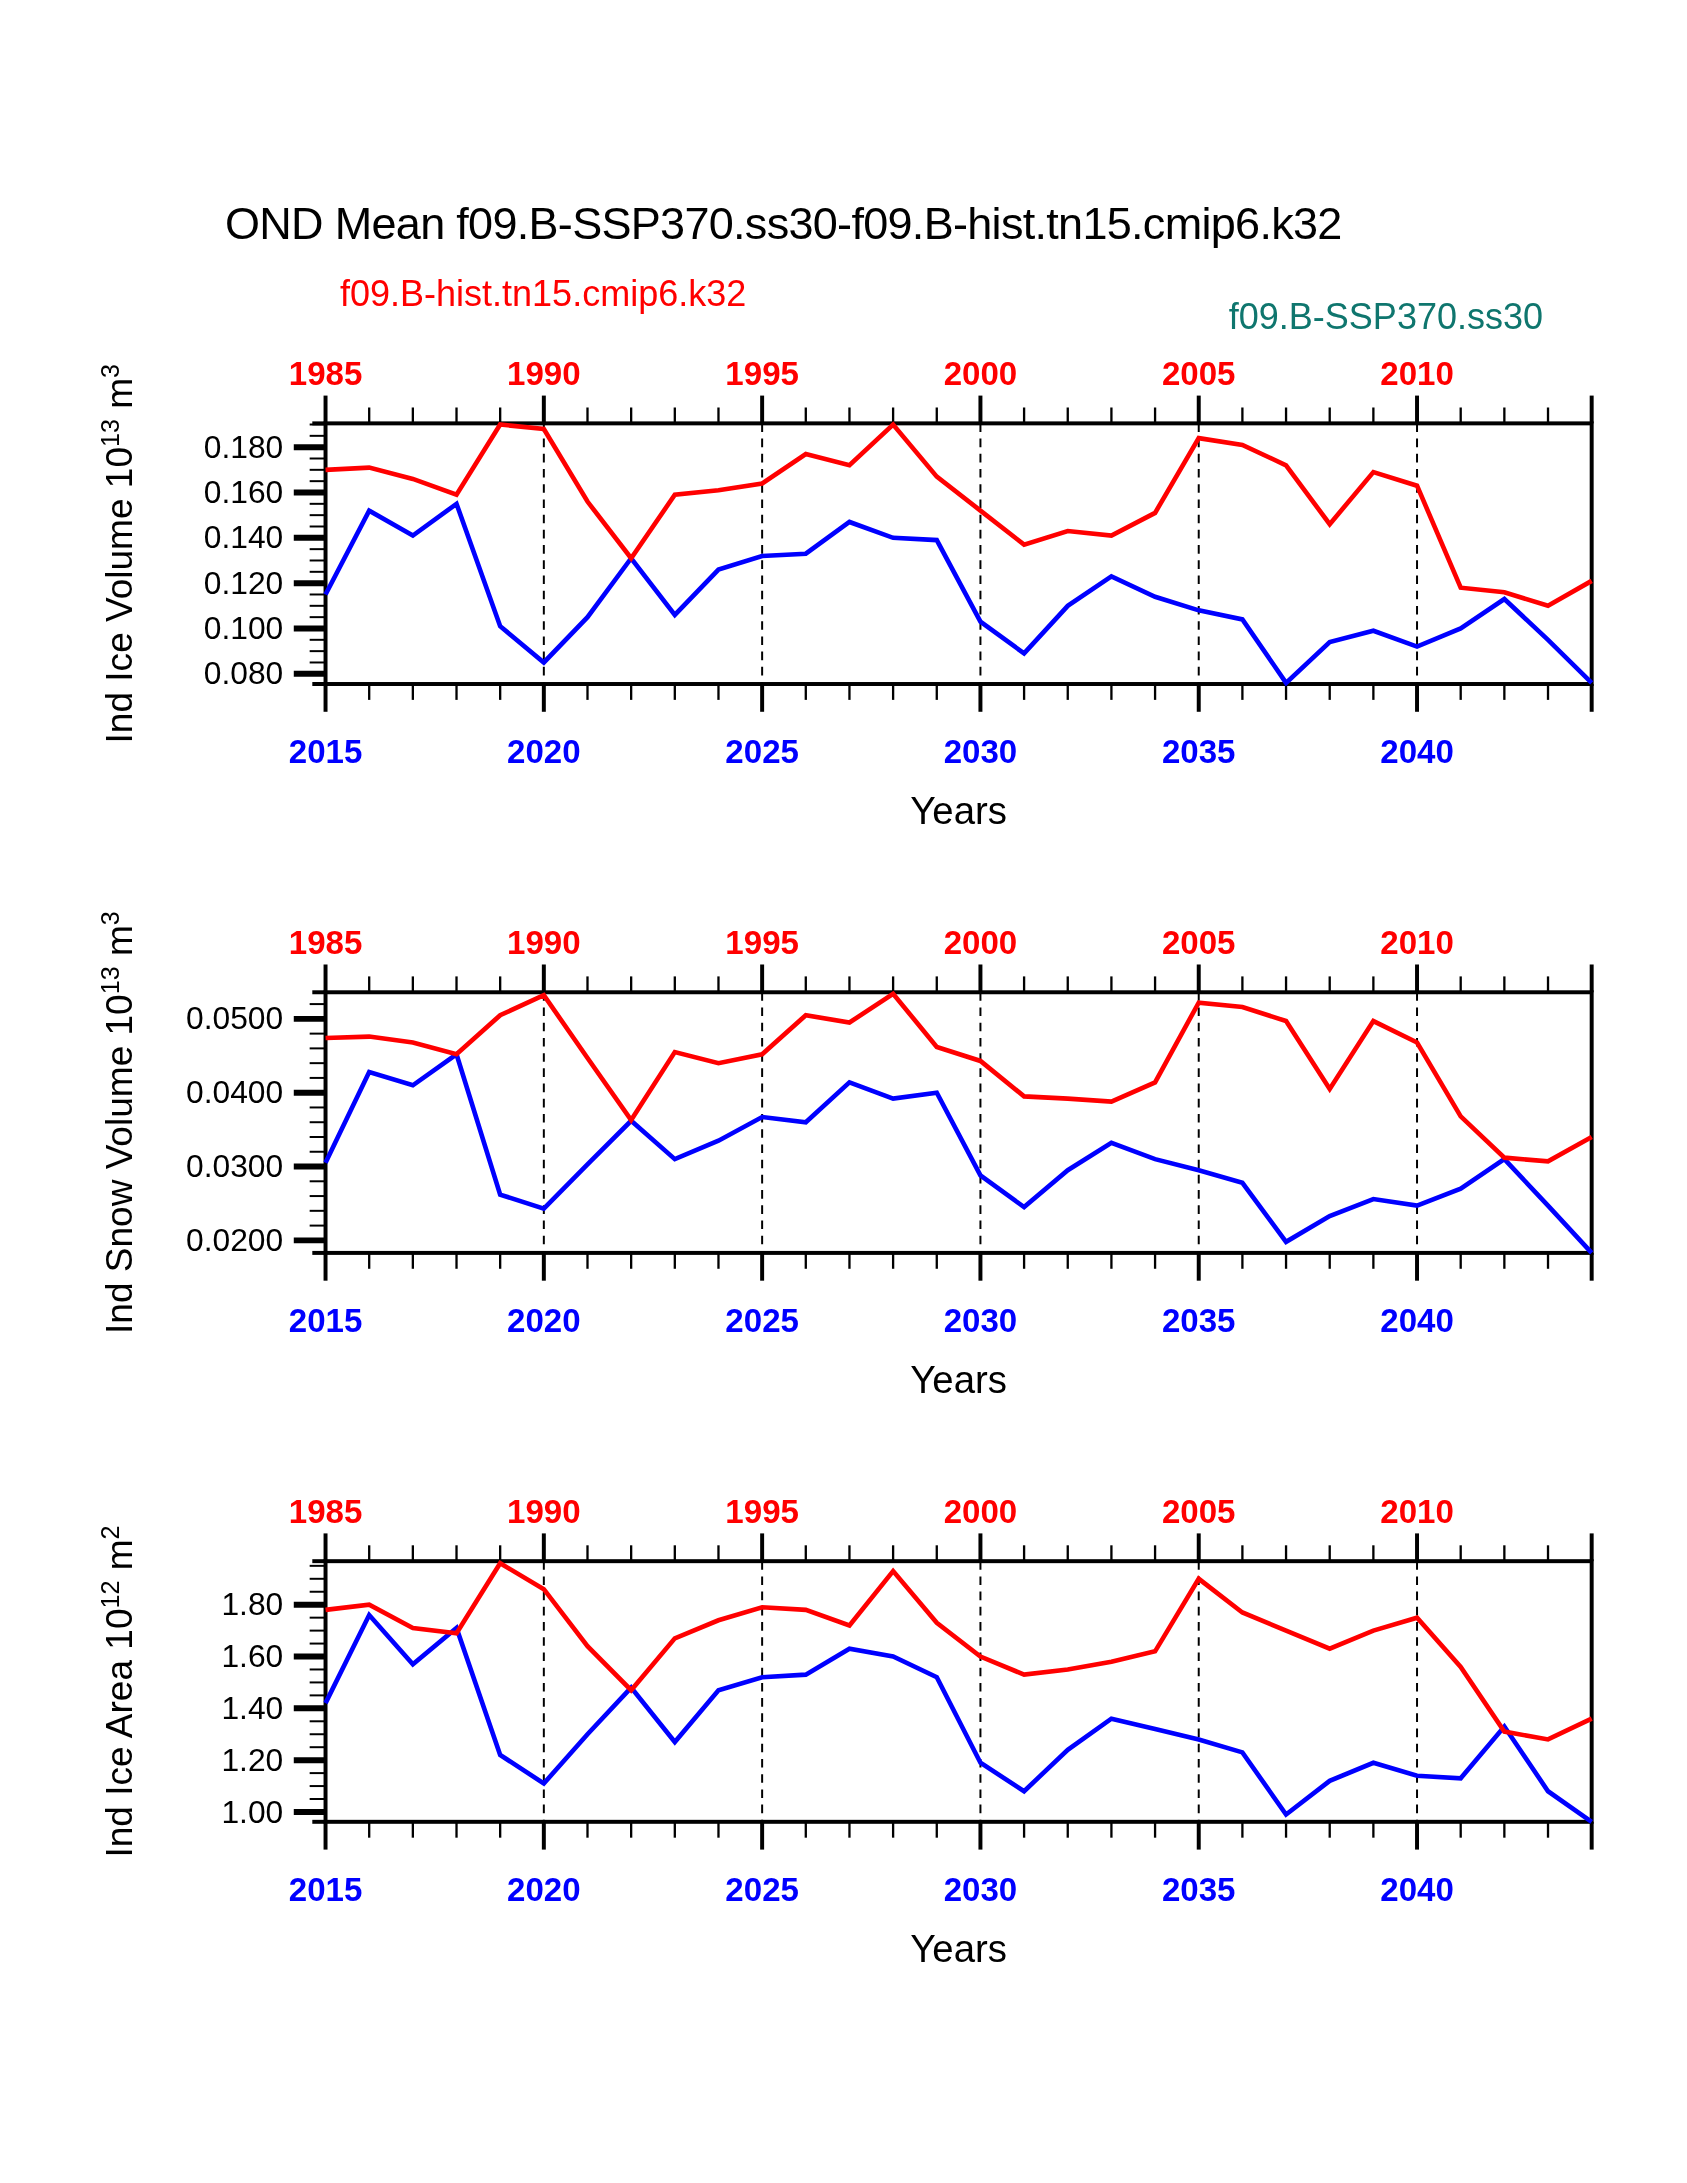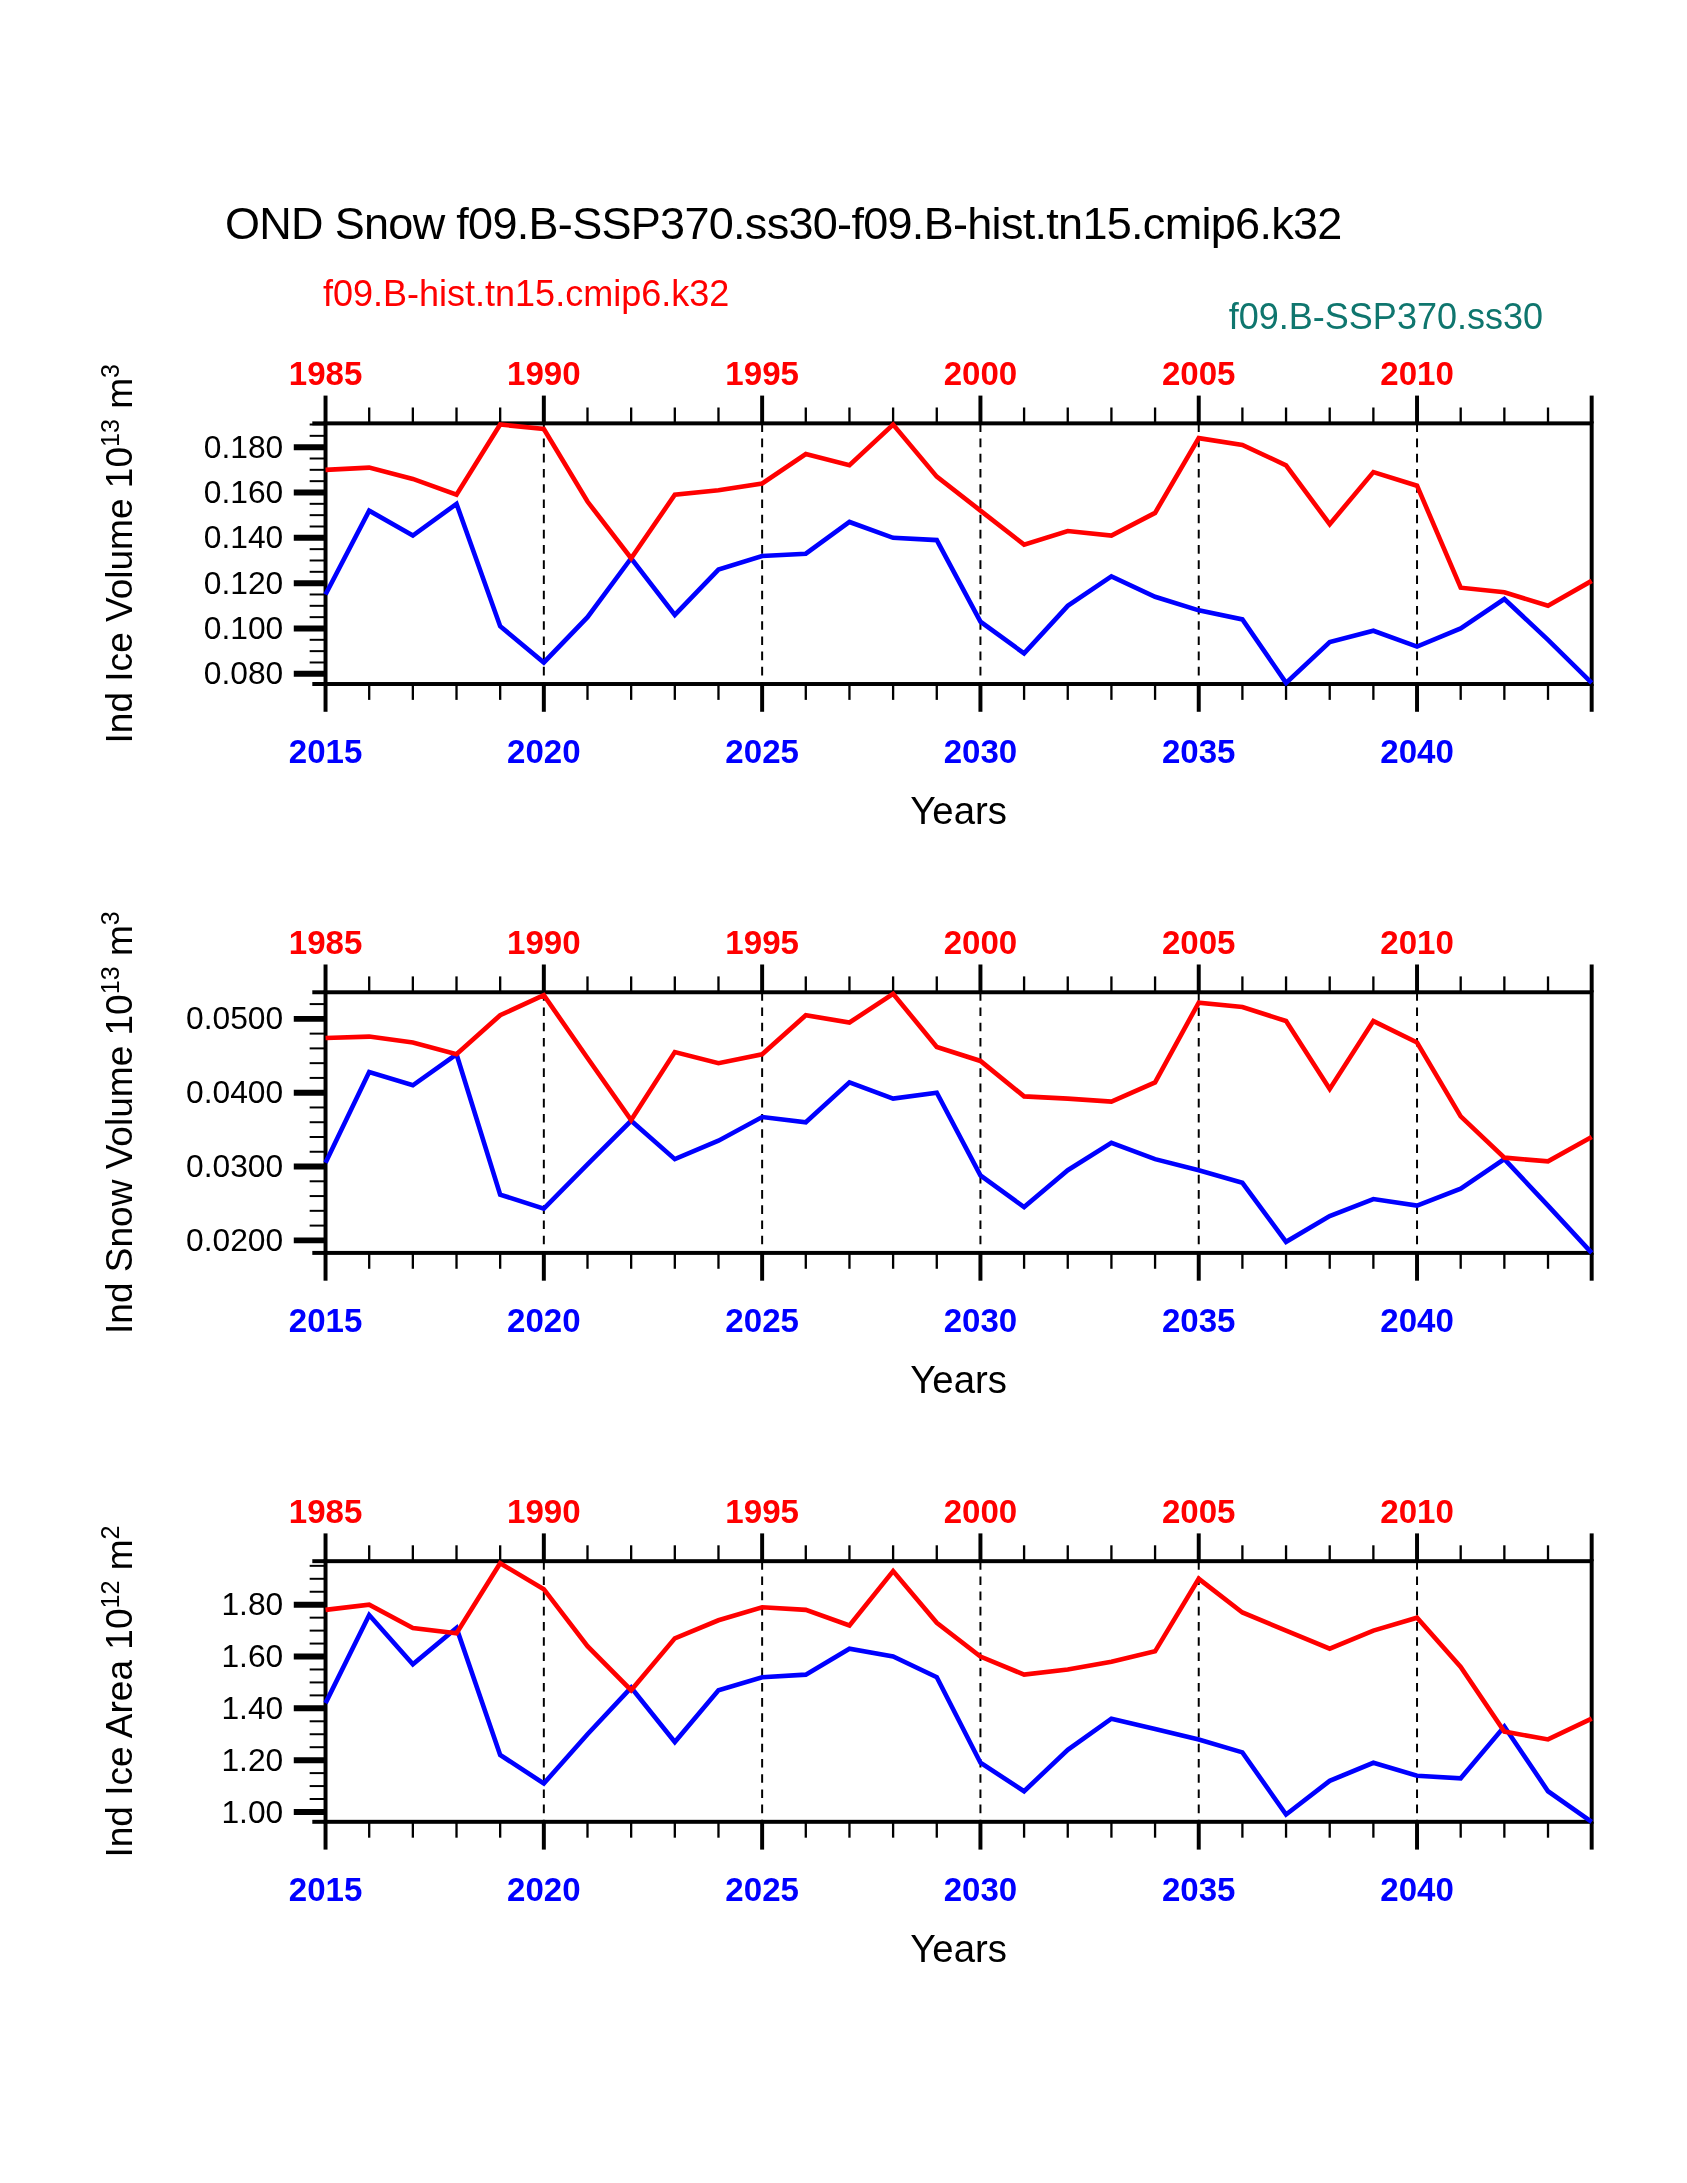--- a/index.html
+++ b/index.html
@@ -1,26 +1,26 @@
 <!DOCTYPE html>
 <html style="font-size:10.6px"><head>
 <meta charset="utf-8">
 <style>
   html,body{margin:0;padding:0;background:#ffffff;}
   body{width:1687px;height:2183px;position:relative;font-family:"Liberation Sans",sans-serif;overflow:hidden;}
   .title{position:absolute;left:225px;top:198px;font-size:45px;color:#000;white-space:nowrap;letter-spacing:-0.7px;}
   .legend{position:absolute;font-size:36px;white-space:nowrap;}
-  .legend-hist{left:323px;top:273px;text-align:right;}
+  .legend-hist{left:340px;top:273px;text-align:right;}
   .legend-ssp{right:144px;top:296px;}
   #plots{position:absolute;left:0;top:0;}
 </style>
 </head>
 <body>
 
-<div class="title">OND Snow f09.B-SSP370.ss30-f09.B-hist.tn15.cmip6.k32</div>
+<div class="title">OND Mean f09.B-SSP370.ss30-f09.B-hist.tn15.cmip6.k32</div>
 <div class="legend legend-hist" style="color: rgb(255, 0, 0);">f09.B-hist.tn15.cmip6.k32</div>
 <div class="legend legend-ssp" style="color: #0f766e;">f09.B-SSP370.ss30</div>
 <svg id="plots" width="1687" height="2183" viewBox="0 0 2550 3300" xmlns="http://www.w3.org/2000/svg">
     <g>
       <line x1="822" y1="640" x2="822" y2="1034" stroke="#000000" stroke-width="3" stroke-dasharray="13 10"></line>
       <line x1="1152" y1="640" x2="1152" y2="1034" stroke="#000000" stroke-width="3" stroke-dasharray="13 10"></line>
       <line x1="1482" y1="640" x2="1482" y2="1034" stroke="#000000" stroke-width="3" stroke-dasharray="13 10"></line>
       <line x1="1812" y1="640" x2="1812" y2="1034" stroke="#000000" stroke-width="3" stroke-dasharray="13 10"></line>
       <line x1="2142" y1="640" x2="2142" y2="1034" stroke="#000000" stroke-width="3" stroke-dasharray="13 10"></line>
       <rect x="492" y="640" width="1914" height="394" fill="none" stroke="#000000" stroke-width="6"></rect>

